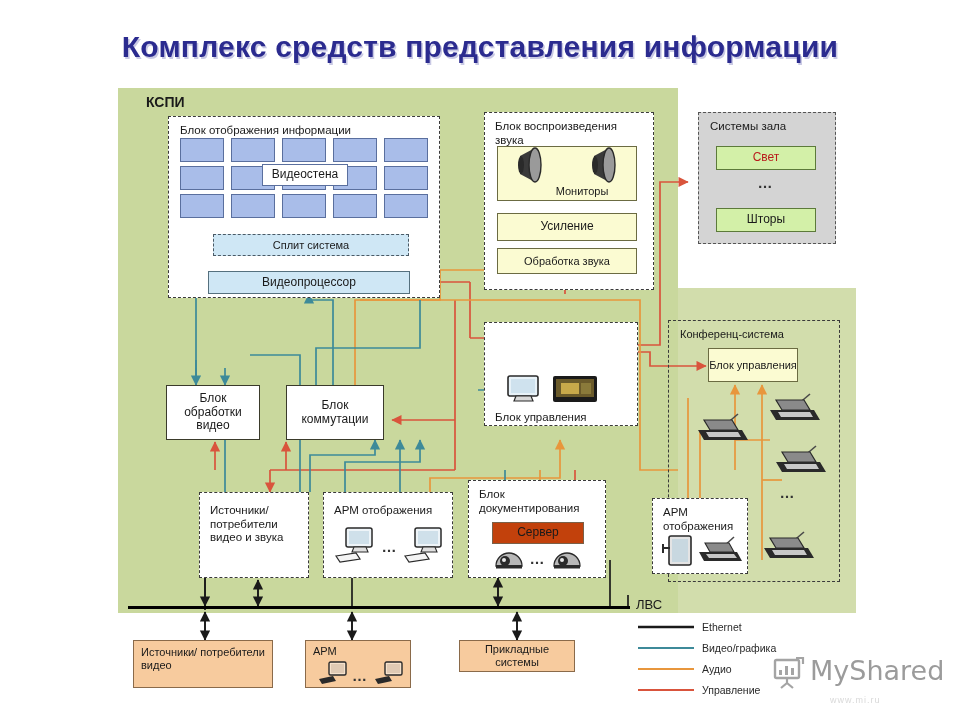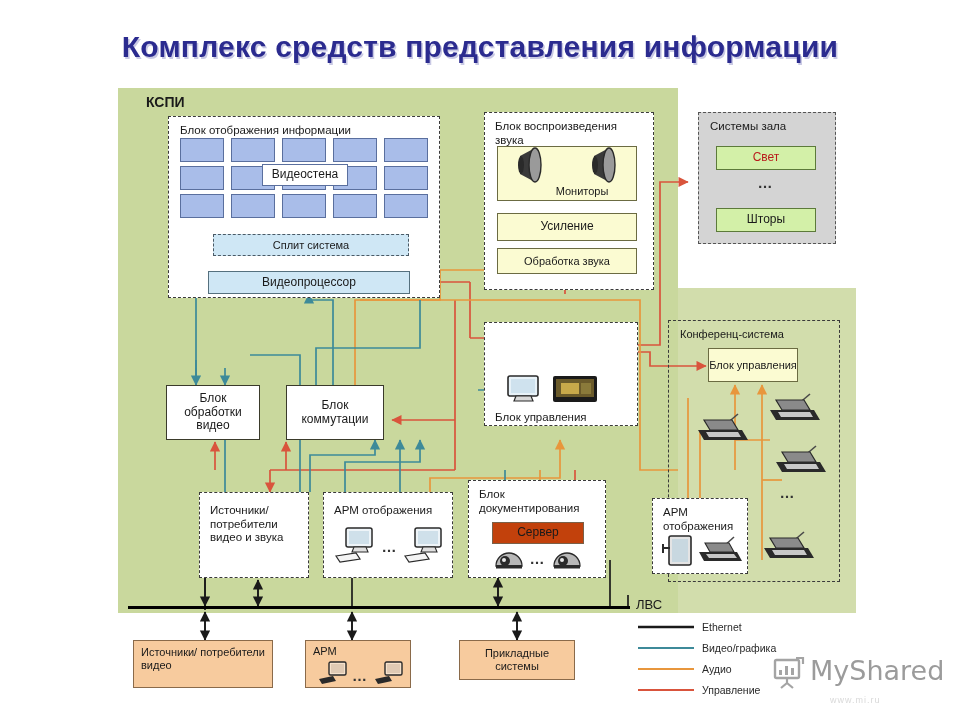--- a/index.html
+++ b/index.html
@@ -336,21 +336,21 @@
       <path d="M1,18 L15,15 L18,20 L4,23 Z" fill="#2a2a2a"></path>
     </svg>
     <div class="abs dots" style="left:46px;top:26px;width:22px;">…</div>
     <svg class="abs" style="left:68px;top:20px;width:30px;height:24px;">
       <rect x="11" y="1" width="17" height="13" rx="1.5" fill="#f6e2cc" stroke="#2a2a2a" stroke-width="1.4"></rect>
       <rect x="13" y="3" width="13" height="9" fill="#e0cab4"></rect>
       <path d="M1,18 L15,15 L18,20 L4,23 Z" fill="#2a2a2a"></path>
     </svg>
   </div>
 
-  <div class="abs ctr fill-orange t11" style="left:459px;top:640px;width:116px;height:40px;color:#1a1a1a;padding:0 6px;">Прикладные системы</div>
+  <div class="abs ctr fill-orange t11" style="left:459px;top:640px;width:116px;height:32px;color:#1a1a1a;padding:0 6px;">Прикладные системы</div>
 
   <svg class="abs" style="left:638px;top:620px;width:62px;height:76px;">
     <path d="M0,7 L56,7" stroke="#1a1a1a" stroke-width="2.4"></path>
     <path d="M0,28 L56,28" stroke="#3d8a99" stroke-width="2.2"></path>
     <path d="M0,49 L56,49" stroke="#e8963c" stroke-width="2.2"></path>
     <path d="M0,70 L56,70" stroke="#d9543c" stroke-width="2.2"></path>
   </svg>
   <div class="abs leg-label" style="left:702px;top:621px;width:120px;">Ethernet</div>
   <div class="abs leg-label" style="left:702px;top:642px;width:120px;">Видео/графика</div>
   <div class="abs leg-label" style="left:702px;top:663px;width:120px;">Аудио</div>

